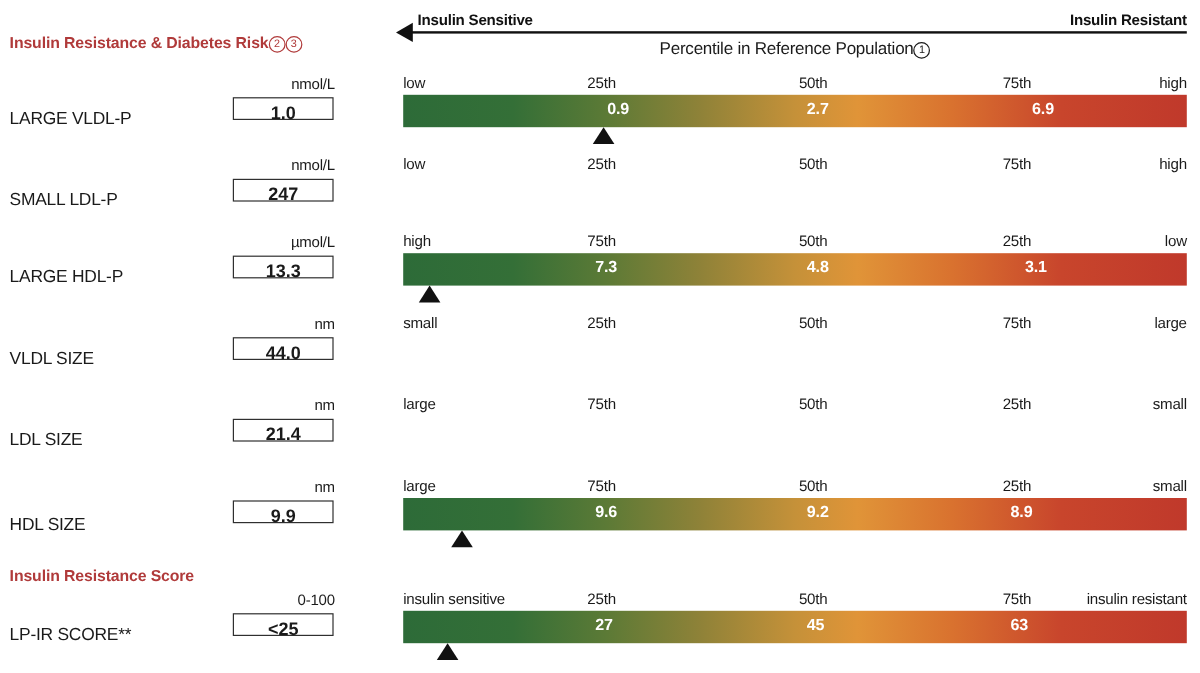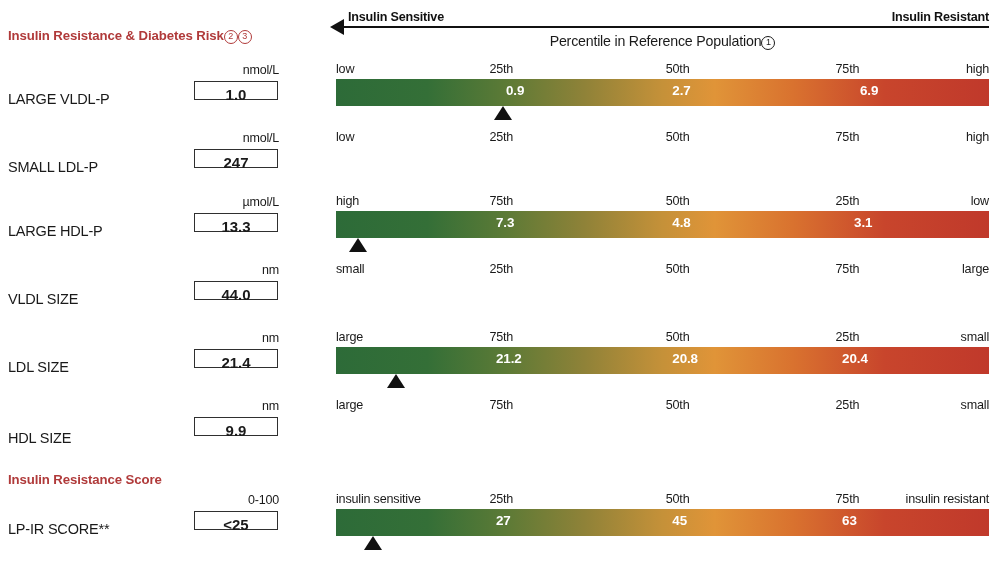--- a/index.html
+++ b/index.html
@@ -282,37 +282,37 @@
     <div class="abs unit-label" style="left: 193px; top: 331px;">nm</div>
     <div class="abs value-box" style="left: 194px; top: 349px;">21.4</div>
     <div class="abs scale-row" style="top: 330px;">
       <div class="tick-labels">
         <span class="tick-end-left">large</span>
         <span style="left: 153.455px;">75th</span>
         <span style="left: 329.765px;">50th</span>
         <span style="left: 499.545px;">25th</span>
         <span class="tick-end-right">small</span>
       </div>
-      <div class="bar bar-reverse">
-        <div class="bar-value" style="left: 159.985px;">21.2</div>
-        <div class="bar-value" style="left: 336.295px;">20.8</div>
-        <div class="bar-value" style="left: 506.075px;">20.4</div>
-        <div class="marker-pointer" style="left: 60.076px;"></div>
-      </div>
     </div>
     <div class="abs marker-name" style="top: 430px;">HDL SIZE</div>
     <div class="abs unit-label" style="left: 193px; top: 399px;">nm</div>
     <div class="abs value-box" style="left: 194px; top: 417px;">9.9</div>
     <div class="abs scale-row" style="top: 398px;">
       <div class="tick-labels">
         <span class="tick-end-left">large</span>
         <span style="left: 153.455px;">75th</span>
         <span style="left: 329.765px;">50th</span>
         <span style="left: 499.545px;">25th</span>
         <span class="tick-end-right">small</span>
+      </div>
+      <div class="bar bar-reverse">
+        <div class="bar-value" style="left: 159.985px;">9.6</div>
+        <div class="bar-value" style="left: 336.295px;">9.2</div>
+        <div class="bar-value" style="left: 506.075px;">8.9</div>
+        <div class="marker-pointer" style="left: 48.975px;"></div>
       </div>
     </div>
     <div class="abs marker-name" style="top: 521px;">LP-IR SCORE**</div>
     <div class="abs unit-label" style="left: 193px; top: 493px;">0-100</div>
     <div class="abs value-box" style="left: 194px; top: 511px;">&lt;25</div>
     <div class="abs scale-row" style="top: 492px;">
       <div class="tick-labels">
         <span class="tick-end-left">insulin sensitive</span>
         <span style="left: 153.455px;">25th</span>
         <span style="left: 329.765px;">50th</span>

